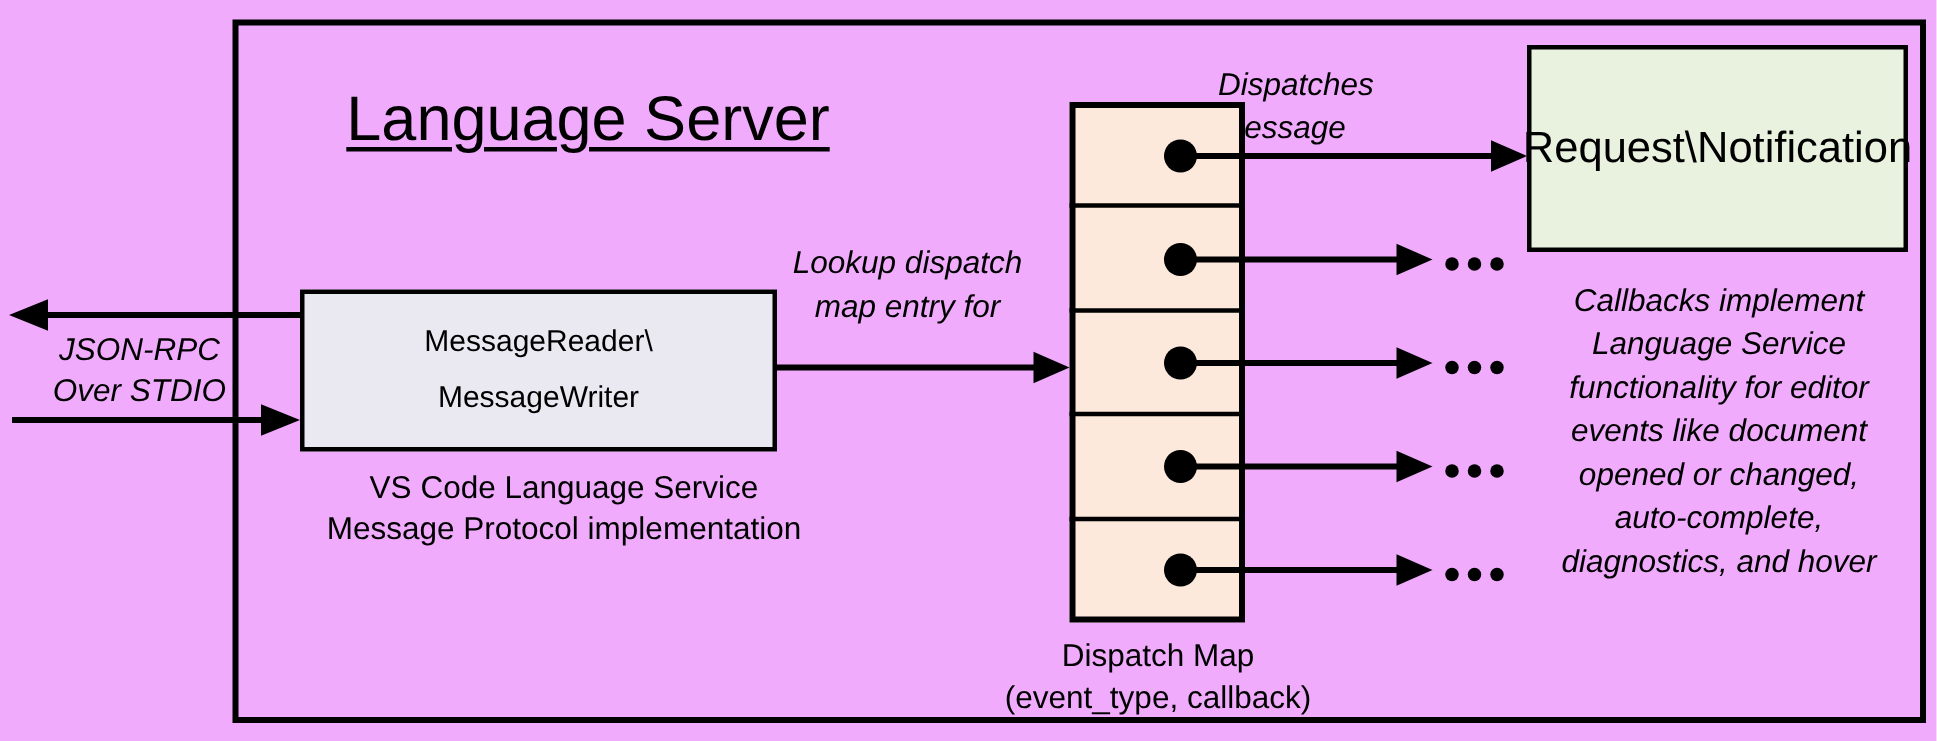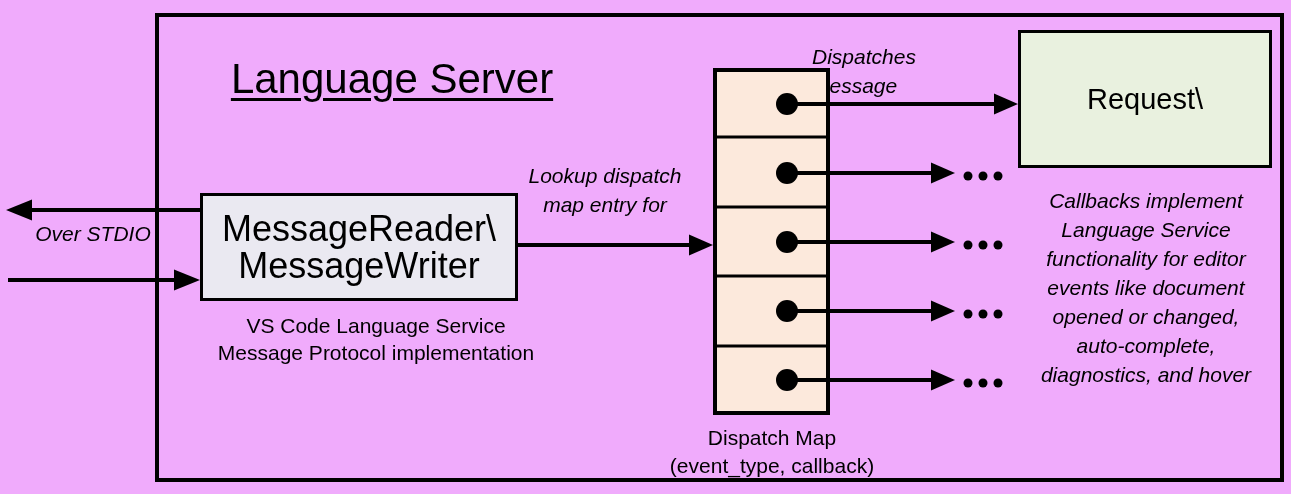--- a/index.html
+++ b/index.html
@@ -6,21 +6,21 @@
   #canvas{
     position:relative;width:1291px;height:494px;background:#f0abfc;
     font-family:"Liberation Sans","DejaVu Sans",sans-serif;color:#000;overflow:hidden;
   }
   .abs{position:absolute;box-sizing:border-box;}
   #outer-box{left:155px;top:13px;width:1129px;height:469px;border:4px solid #000;background:transparent;}
   #title{left:222px;top:57px;width:340px;text-align:center;font-size:42px;line-height:44px;
          text-decoration:underline;text-decoration-thickness:3px;text-underline-offset:5px;}
   #reader-box{left:200px;top:193px;width:318px;height:108px;background:#eae9f1;border:3px solid #000;
               display:flex;flex-direction:column;justify-content:center;align-items:center;
-              font-size:36px;line-height:37px;text-align:center;z-index:2;}
+              font-size:20px;line-height:37px;text-align:center;z-index:2;}
   #reader-caption{left:195px;top:312px;width:362px;text-align:center;font-size:21px;line-height:27px;}
   #io-label{left:12px;top:220px;width:162px;text-align:center;font-style:italic;font-size:21px;line-height:27px;}
   #lookup-label{left:502px;top:161px;width:206px;text-align:center;font-style:italic;font-size:21px;line-height:29px;}
   #dispatch-label{left:812px;top:42px;width:162px;text-align:left;font-style:italic;font-size:21px;line-height:29px;}
   #dispatch-map{left:713px;top:68px;width:117px;height:347px;background:#fce9dc;border:4px solid #000;z-index:1;}
   #map-caption{left:622px;top:424px;width:300px;text-align:center;font-size:21px;line-height:28px;}
   #callback-box{left:1018px;top:30px;width:254px;height:138px;background:#e9f1df;border:3px solid #000;
                 display:flex;flex-direction:row;justify-content:center;align-items:center;
                 font-size:29px;line-height:36px;text-align:center;z-index:2;}
   #callback-note{left:1020px;top:186px;width:252px;text-align:center;font-size:21px;line-height:29px;font-style:italic;}
@@ -29,20 +29,21 @@
 </head>
 <body>
 
 <div id="canvas">
 
   <div id="outer-box" class="abs"></div>
 
   <div id="title" class="abs">Language Server</div>
 
   <div id="io-label" class="abs">
+    <div>JSON-RPC</div>
     <div>Over STDIO</div>
   </div>
 
   <div id="reader-box" class="abs">
     <div>MessageReader\</div>
     <div>MessageWriter</div>
   </div>
 
   <div id="reader-caption" class="abs">
     <div>VS Code Language Service</div>
@@ -61,20 +62,21 @@
     <div>(event_type, callback)</div>
   </div>
 
   <div id="dispatch-label" class="abs">
     <div>Dispatches</div>
     <div>message</div>
   </div>
 
   <div id="callback-box" class="abs">
     <div>Request\</div>
+    <div>Notification</div>
   </div>
 
   <div id="callback-note" class="abs">
     <div>Callbacks implement</div>
     <div>Language Service</div>
     <div>functionality for editor</div>
     <div>events like document</div>
     <div>opened or changed,</div>
     <div>auto-complete,</div>
     <div>diagnostics, and hover</div>

